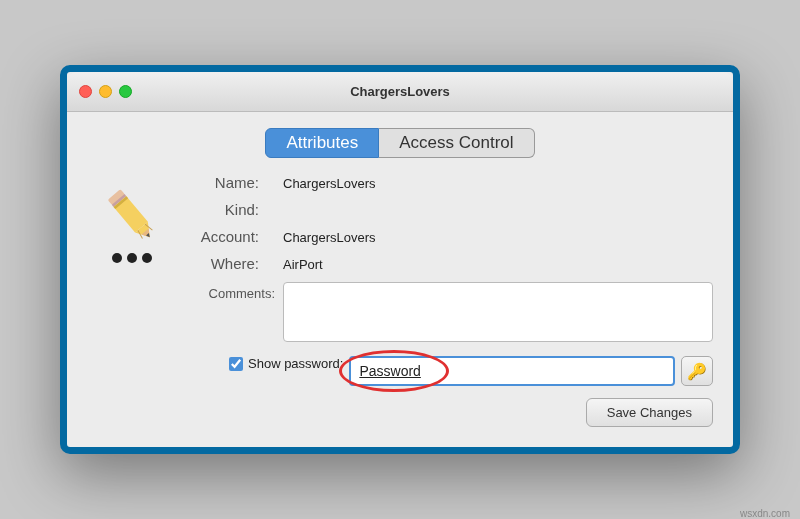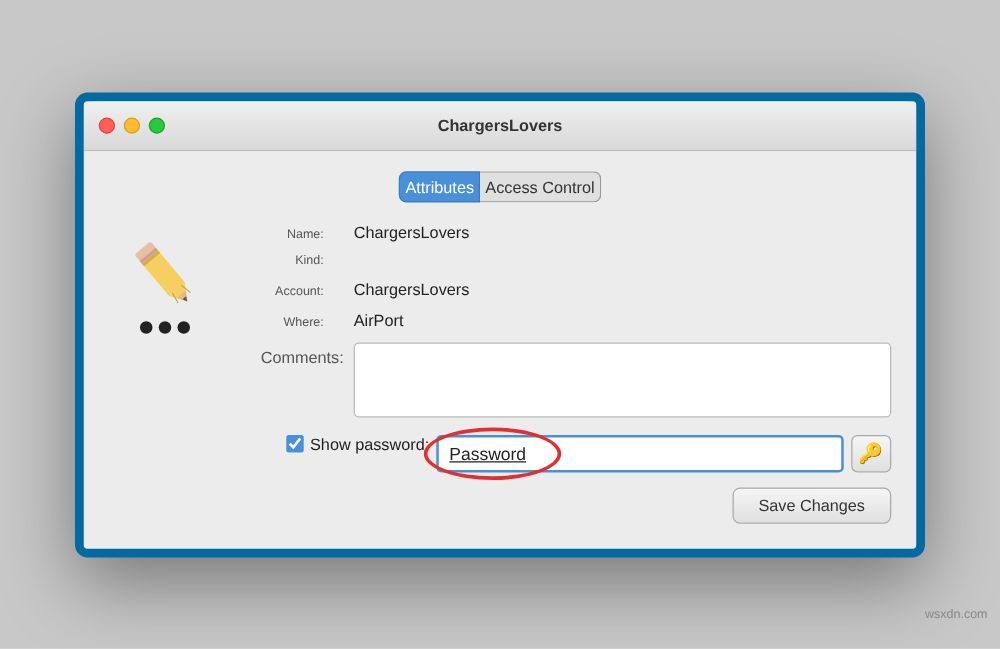--- a/index.html
+++ b/index.html
@@ -63,22 +63,22 @@
       padding: 16px 20px 20px;
     }
 
     .tabs {
       display: flex;
       justify-content: center;
       margin-bottom: 16px;
     }
 
     .tab {
-      padding: 4px 4px;
-      font-size: 13px;
+      padding: 4px 20px;
+      font-size: 17px;
       cursor: pointer;
       border: 1px solid #999;
       color: #333;
       background: #e0e0e0;
     }
 
     .tab.active {
       background: #4a90d9;
       color: white;
       border-color: #3a7bbf;
@@ -128,21 +128,21 @@
     .field-row {
       display: flex;
       align-items: baseline;
       margin-bottom: 10px;
     }
 
     .field-label {
       width: 90px;
       text-align: right;
       color: #555;
-      font-size: 10px;
+      font-size: 15px;
       padding-right: 24px;
       flex-shrink: 0;
     }
 
     .field-value {
       font-size: 13px;
       color: #222;
     }
 
     .comments-area {
@@ -254,21 +254,21 @@
     }
 
     
     .pencil-svg {
       width: 65px;
       height: 65px;
     }
 
     .watermark {
       position: fixed;
-      bottom: 22px;
+      bottom: 0;
       right: 10px;
       font-size: 10px;
       color: #888;
       font-family: Arial, sans-serif;
     }
   </style>
 </head>
 <body>
 
 <div class="window">

